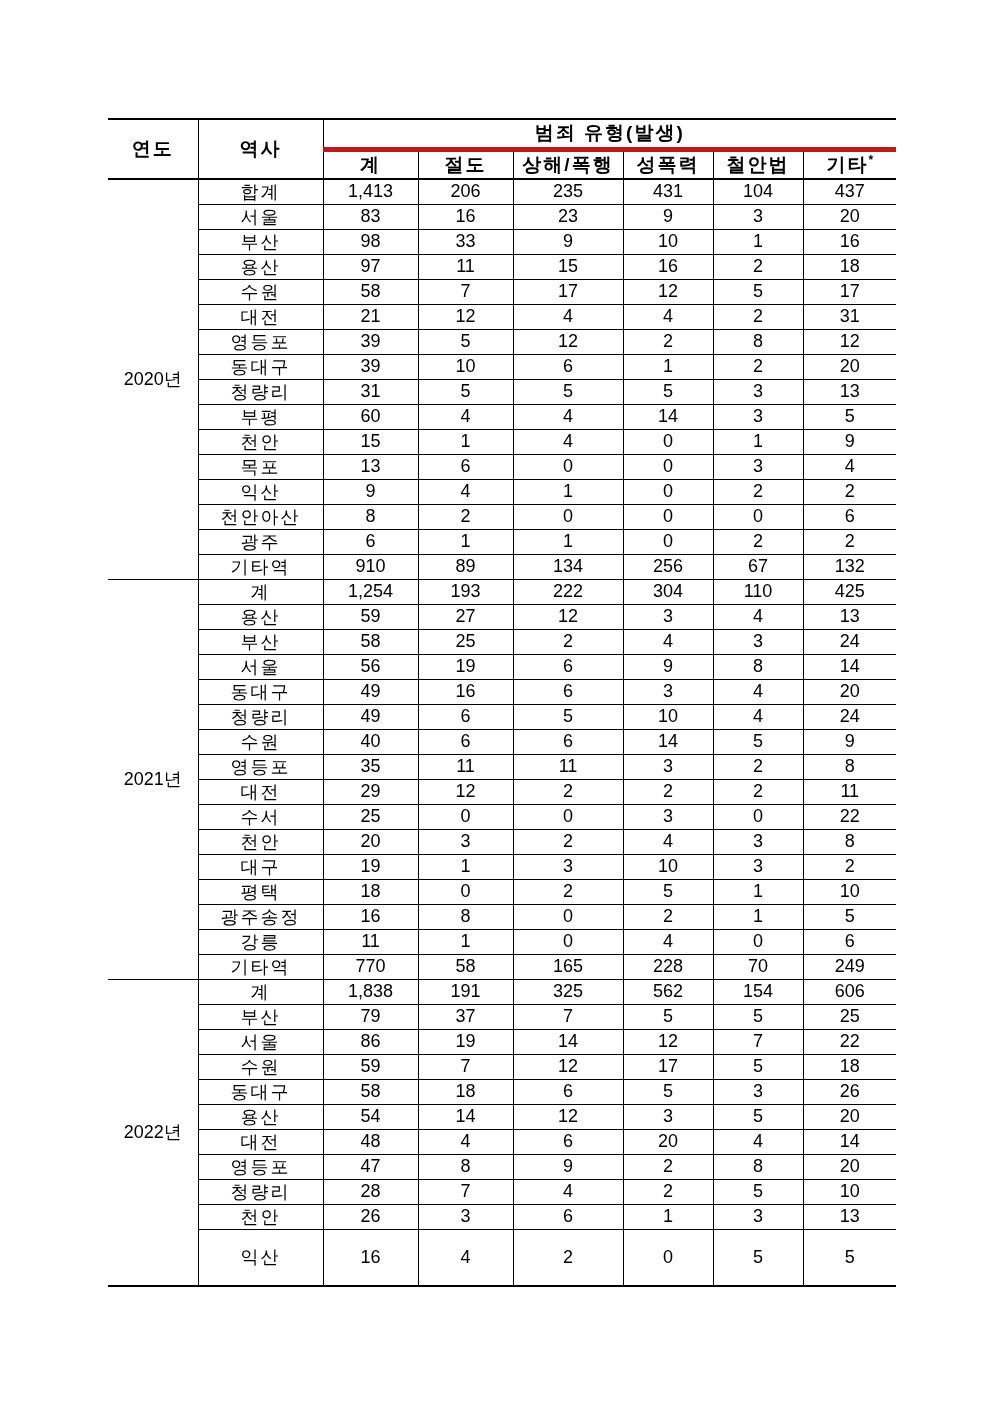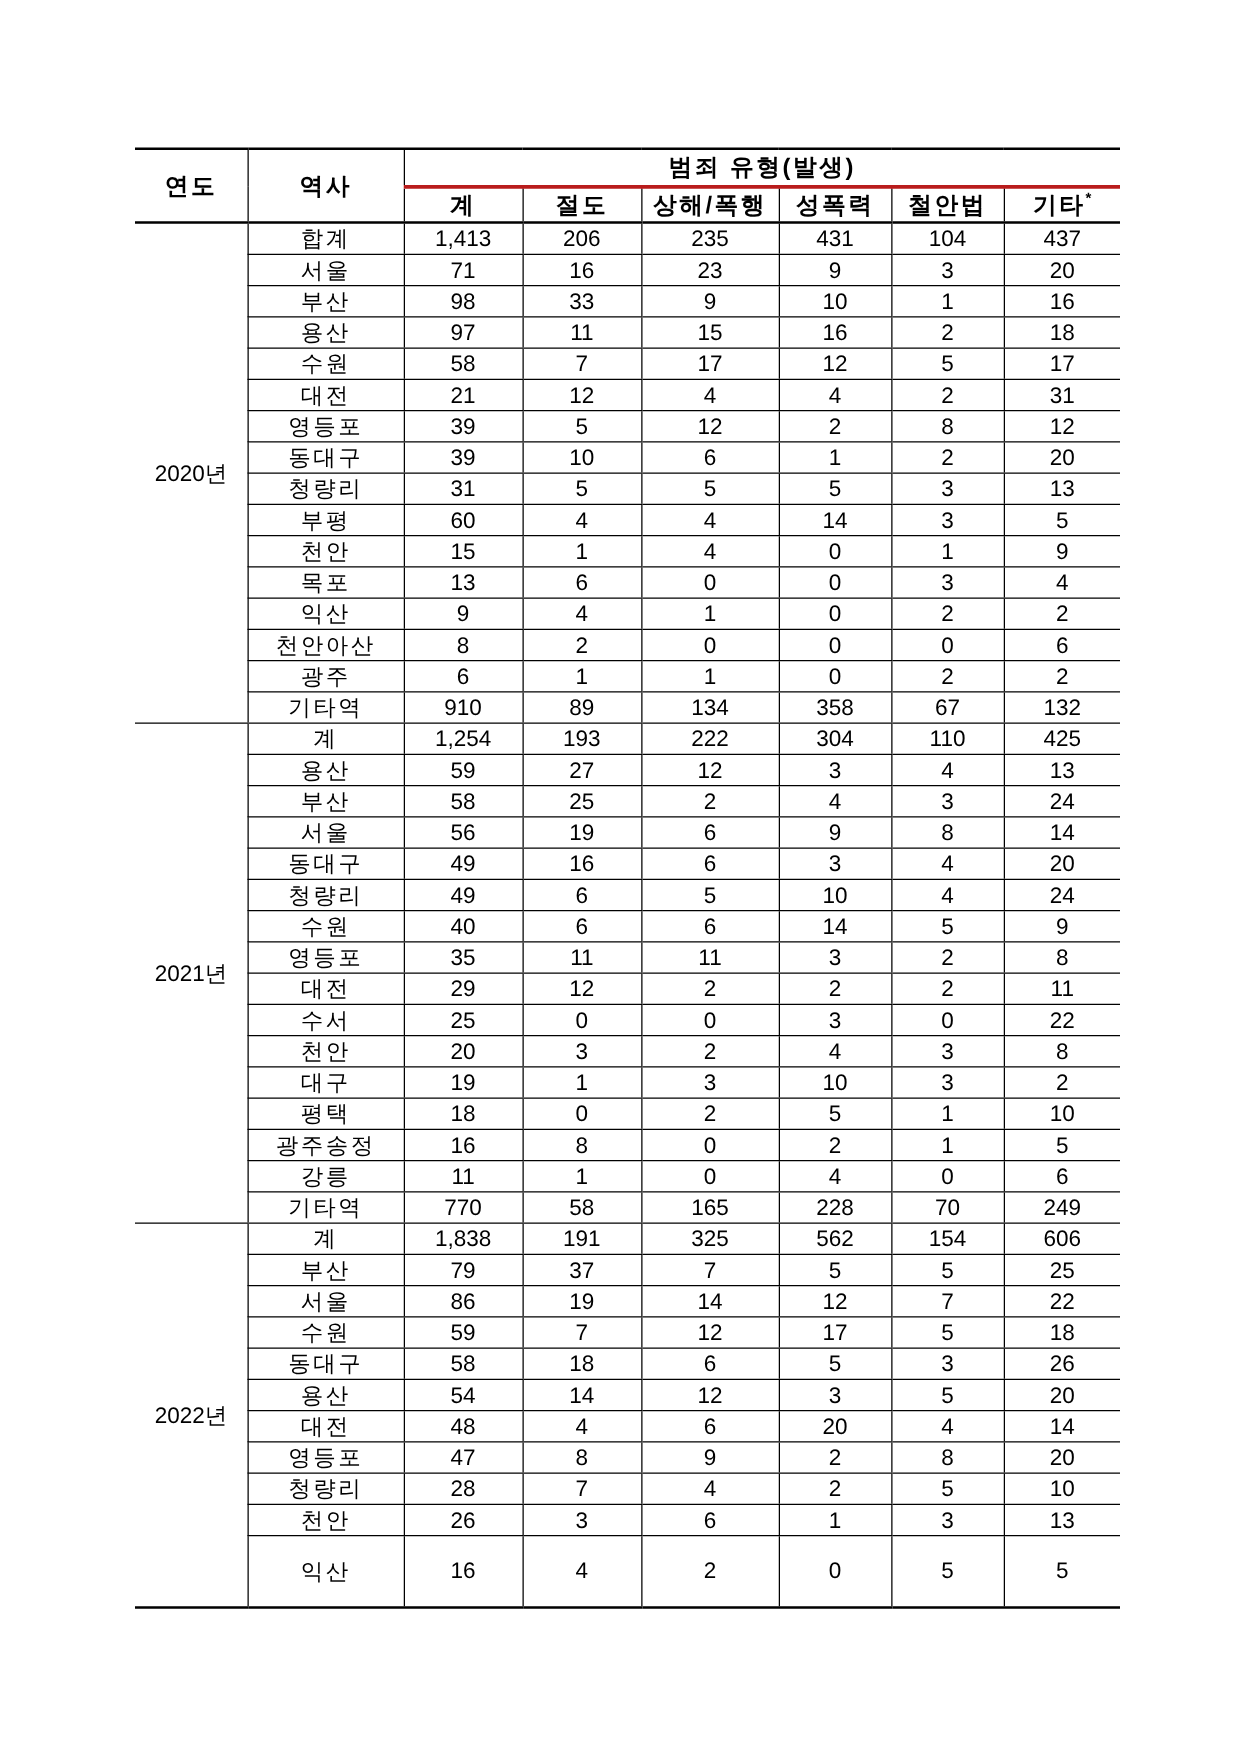--- a/index.html
+++ b/index.html
@@ -31,21 +31,21 @@
     overflow: hidden;
     color: #000000;
   }
   
   .vline { border-left: 1px solid #000; }
   
   .t-top { border-top: 2px solid #000; }
   
   .hb2 { border-bottom: 2px solid #000; }
   
-  .group { border-bottom: 3px solid #b91c1c; }
+  .group { border-bottom: 5px solid #b91c1c; }
 
   thead th {
     font-size: 19px;
     font-weight: bold;
     letter-spacing: 2px;
   }
   thead tr.group-row { height: 30px; }
   thead tr.sub-row  { height: 29px; }
   thead sup { font-size: 12px; letter-spacing: 0; vertical-align: super; }
 
@@ -97,21 +97,21 @@
         <td class="station-cell vline">합계</td>
         <td class="value-cell vline">1,413</td>
         <td class="value-cell vline">206</td>
         <td class="value-cell vline">235</td>
         <td class="value-cell vline">431</td>
         <td class="value-cell vline">104</td>
         <td class="value-cell vline">437</td>
       </tr>
       <tr>
         <td class="station-cell vline">서울</td>
-        <td class="value-cell vline">71</td>
+        <td class="value-cell vline">83</td>
         <td class="value-cell vline">16</td>
         <td class="value-cell vline">23</td>
         <td class="value-cell vline">9</td>
         <td class="value-cell vline">3</td>
         <td class="value-cell vline">20</td>
       </tr>
       <tr>
         <td class="station-cell vline">부산</td>
         <td class="value-cell vline">98</td>
         <td class="value-cell vline">33</td>
@@ -226,21 +226,21 @@
         <td class="value-cell vline">1</td>
         <td class="value-cell vline">0</td>
         <td class="value-cell vline">2</td>
         <td class="value-cell vline">2</td>
       </tr>
       <tr>
         <td class="station-cell vline">기타역</td>
         <td class="value-cell vline">910</td>
         <td class="value-cell vline">89</td>
         <td class="value-cell vline">134</td>
-        <td class="value-cell vline">358</td>
+        <td class="value-cell vline">256</td>
         <td class="value-cell vline">67</td>
         <td class="value-cell vline">132</td>
       </tr>
       <tr>
         <td rowspan="16" class="year-cell">2021년</td>
         <td class="station-cell vline">계</td>
         <td class="value-cell vline">1,254</td>
         <td class="value-cell vline">193</td>
         <td class="value-cell vline">222</td>
         <td class="value-cell vline">304</td>

